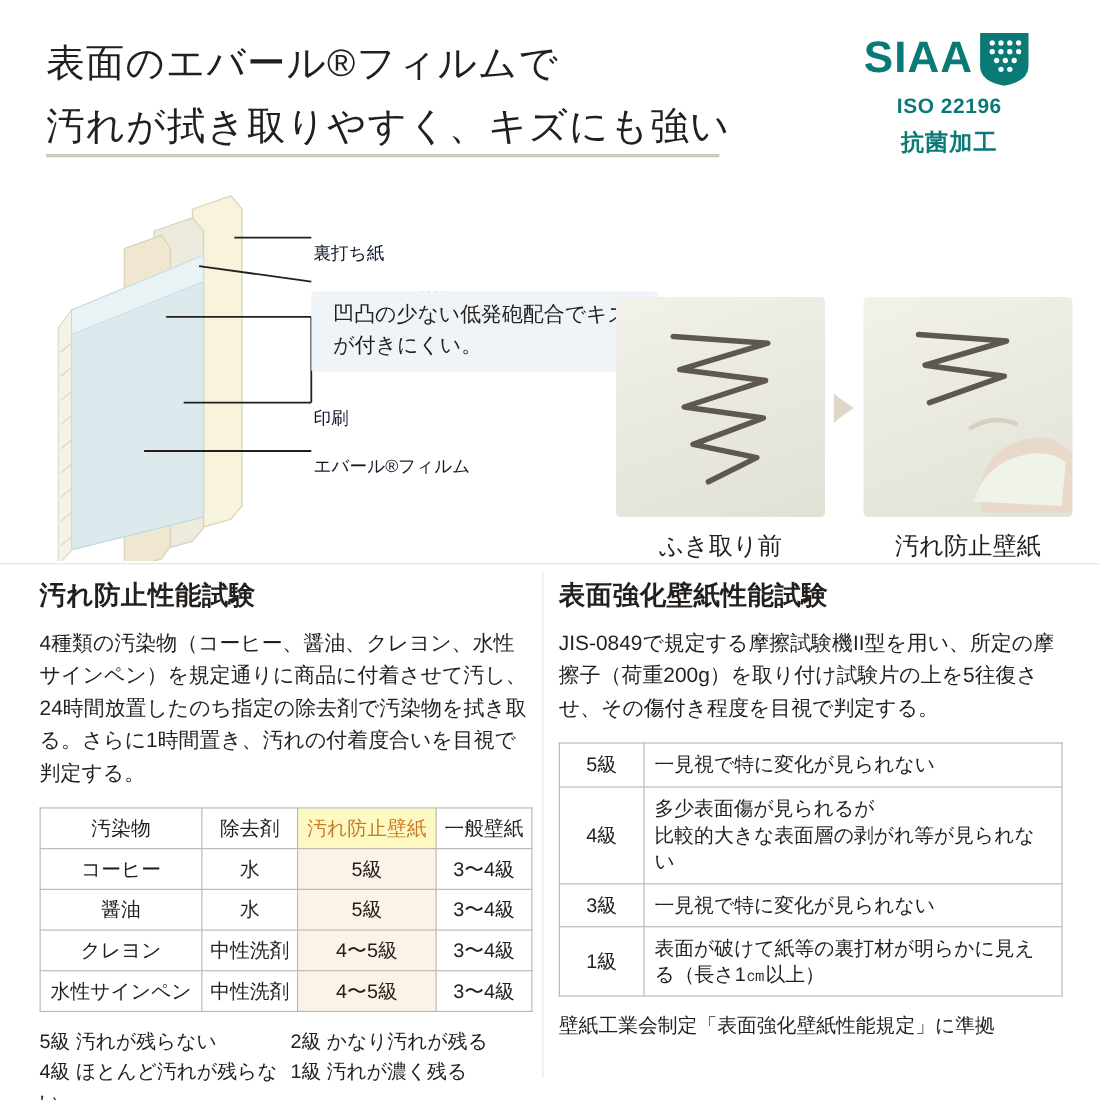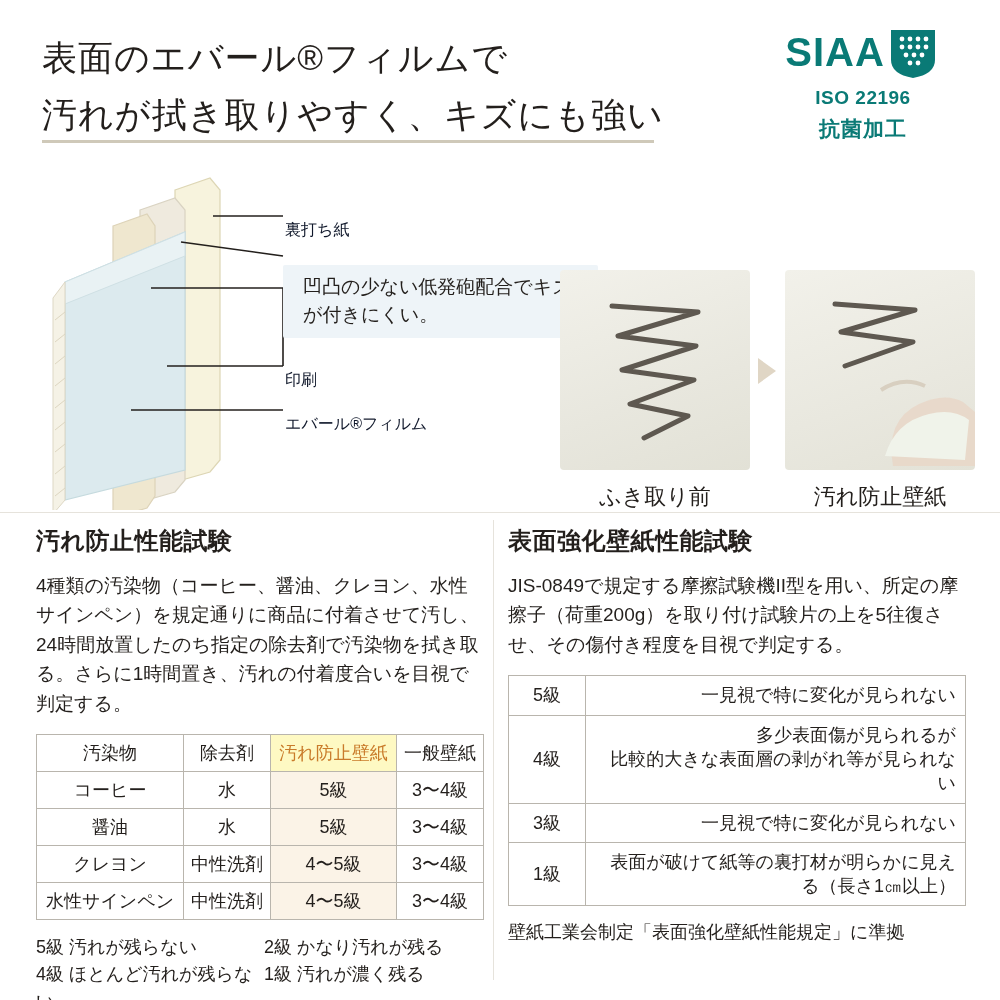--- a/index.html
+++ b/index.html
@@ -64,21 +64,21 @@
   .sec-title{font-size:24px;color:#231f1c;margin:0 0 14px 0;letter-spacing:.5px;}
   .sec-body{font-size:19px;line-height:1.55;color:#231f1c;margin:0 0 16px 0;}
 
   table{border-collapse:collapse;width:100%;font-size:18px;}
   td,th{border:1px solid #b9b5ad;padding:6px 4px;text-align:center;font-weight:normal;color:#231f1c;}
 
   .t1 td,.t1 th{height:22px;}
   .hl-head{background:#fef9c3;color:#c97b2a;}
   .hl-cell{background:#fbf3e7;}
 
-  .t2 td{text-align:right;padding:7px 9px;line-height:1.35;}
+  .t2 td{text-align:left;padding:7px 9px;line-height:1.35;}
   .t2 td.rank{text-align:center;width:58px;}
 
   .legend{margin-top:14px;font-size:18px;line-height:1.5;color:#231f1c;}
   .legend .row{display:flex;}
   .legend .c1{width:228px;}
   .note-r{margin-top:14px;font-size:18px;color:#231f1c;}
 </style>
 </head>
 <body>
 

